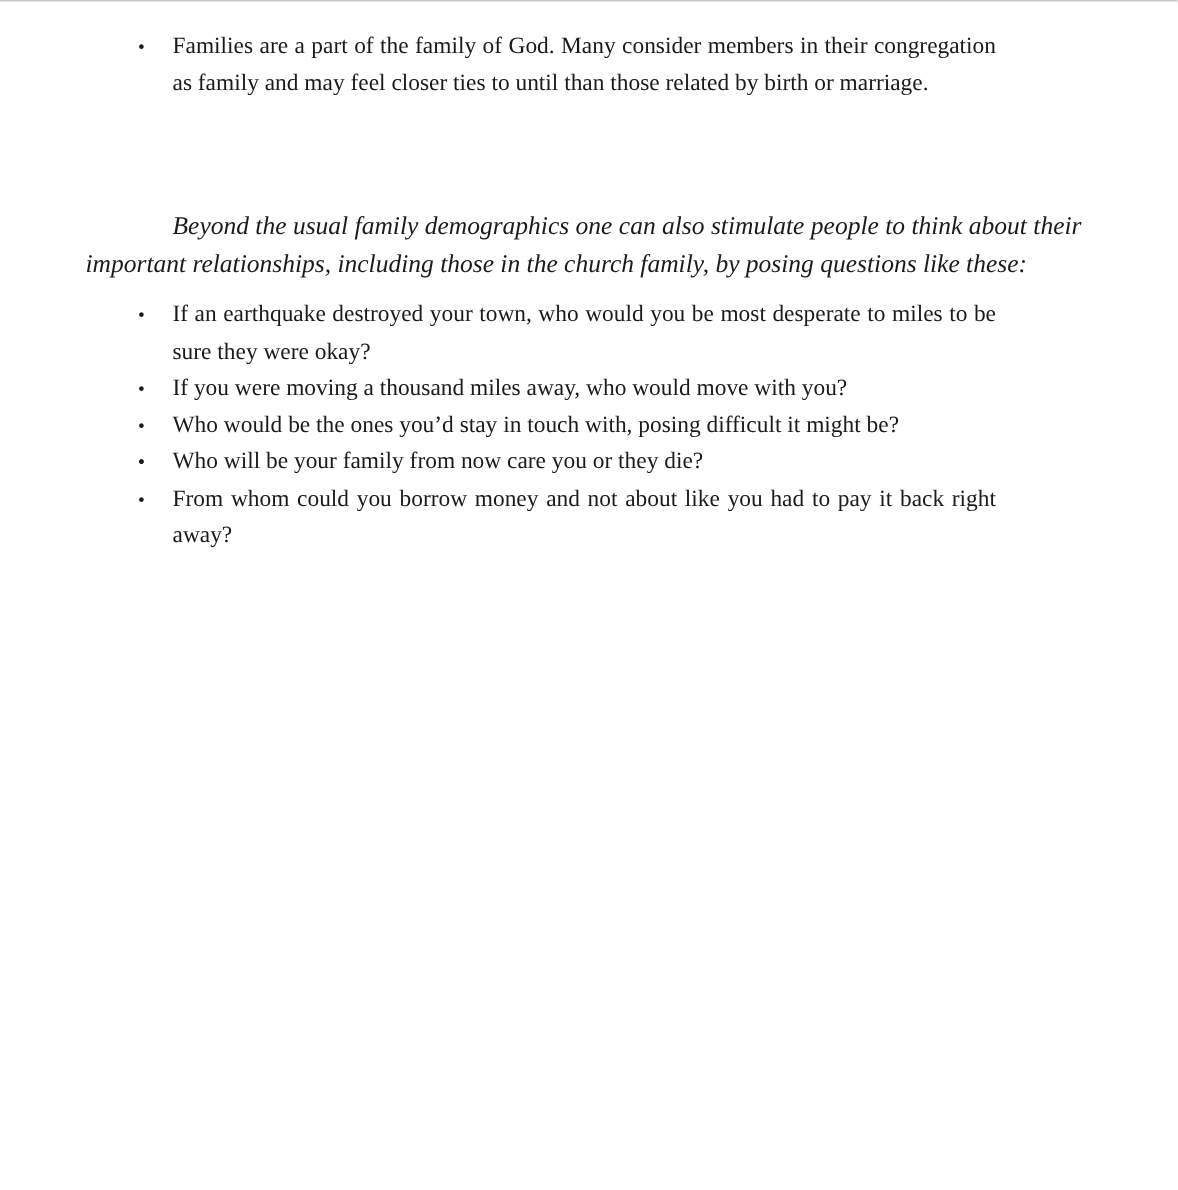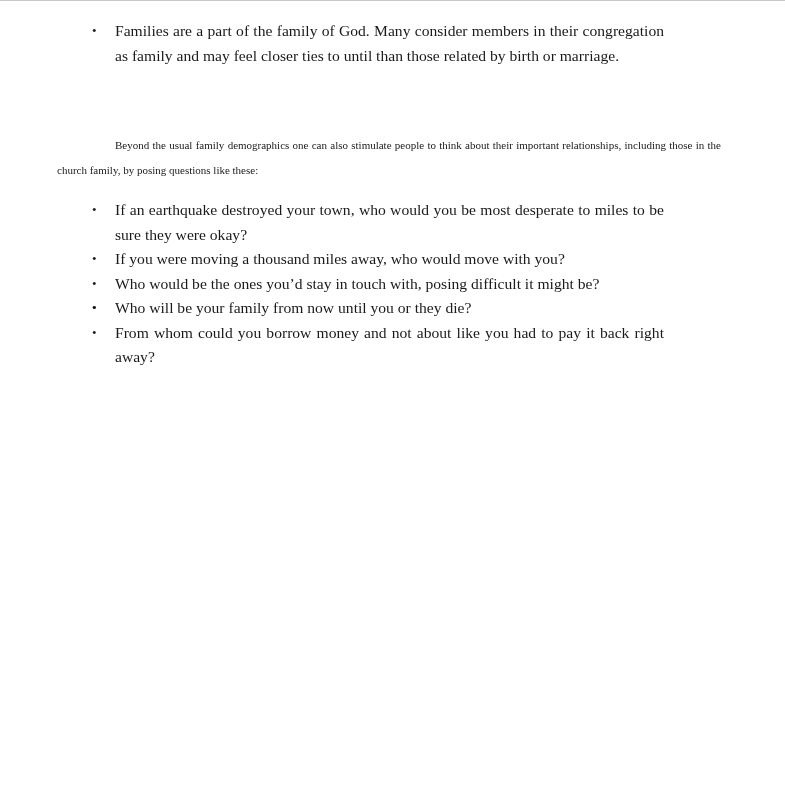--- a/index.html
+++ b/index.html
@@ -52,25 +52,26 @@
       display: block;
     }
     #list1 { top: 19px; }
     #list1 li .txt { text-align: justify; display: block; }
     #list2 { top: 198px; }
     .para {
       position: absolute;
       left: 57px;
       top: 122px;
       width: 664px;
-      font-size: 11px;
+      font-size: 17px;
       line-height: 24.5px;
       text-indent: 58px;
       text-align: justify;
       text-align-last: left;
+      font-style: italic;
     }
   </style>
 </head>
 <body>
 
 <div class="top-rule"></div>
 
 <div class="page">
 
   <ul class="bullets" id="list1">
@@ -93,21 +94,21 @@
     </li>
     <li>
       <span class="bullet">•</span>
       <span class="txt">Who would be the ones you’d stay in touch with, posing difficult it might be?</span>
     </li>
     <li>
       <span class="bullet">•</span>
     </li>
     <li>
       <span class="bullet">•</span>
-      <span class="txt">Who will be your family from now until you or they die?</span>
+      <span class="txt">Who will be your family from now care you or they die?</span>
     </li>
     <li class="justify">
       <span class="bullet">•</span>
       <span class="txt">From whom could you borrow money and not about like you had to pay it back right away?</span>
     </li>
   </ul>
 
 </div>
 
 </body></html>

